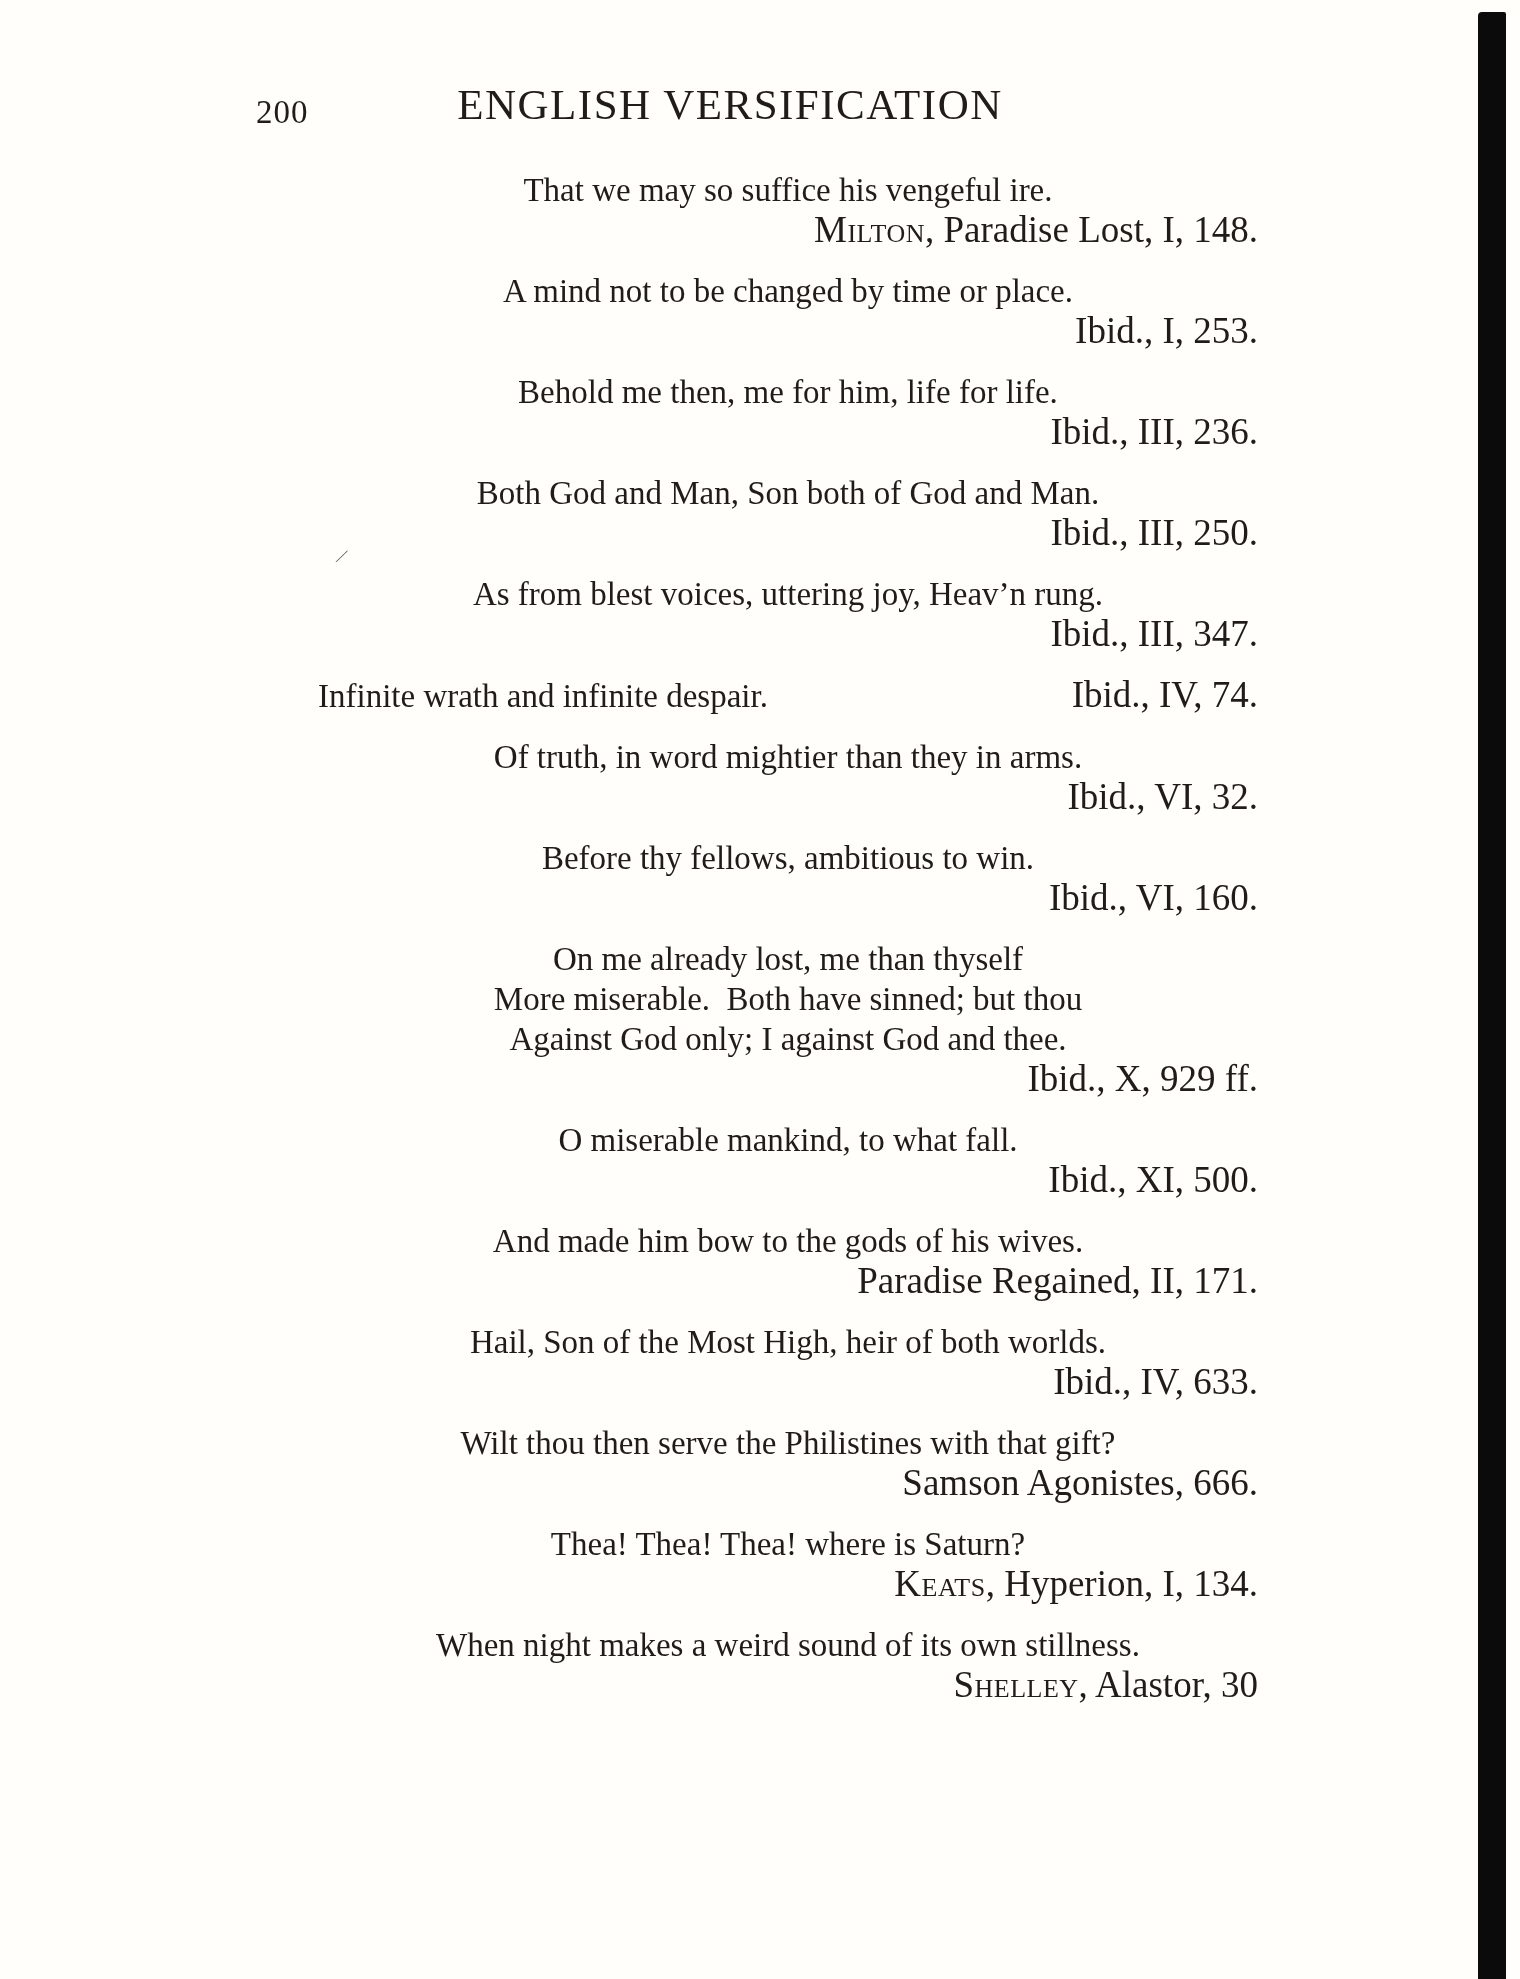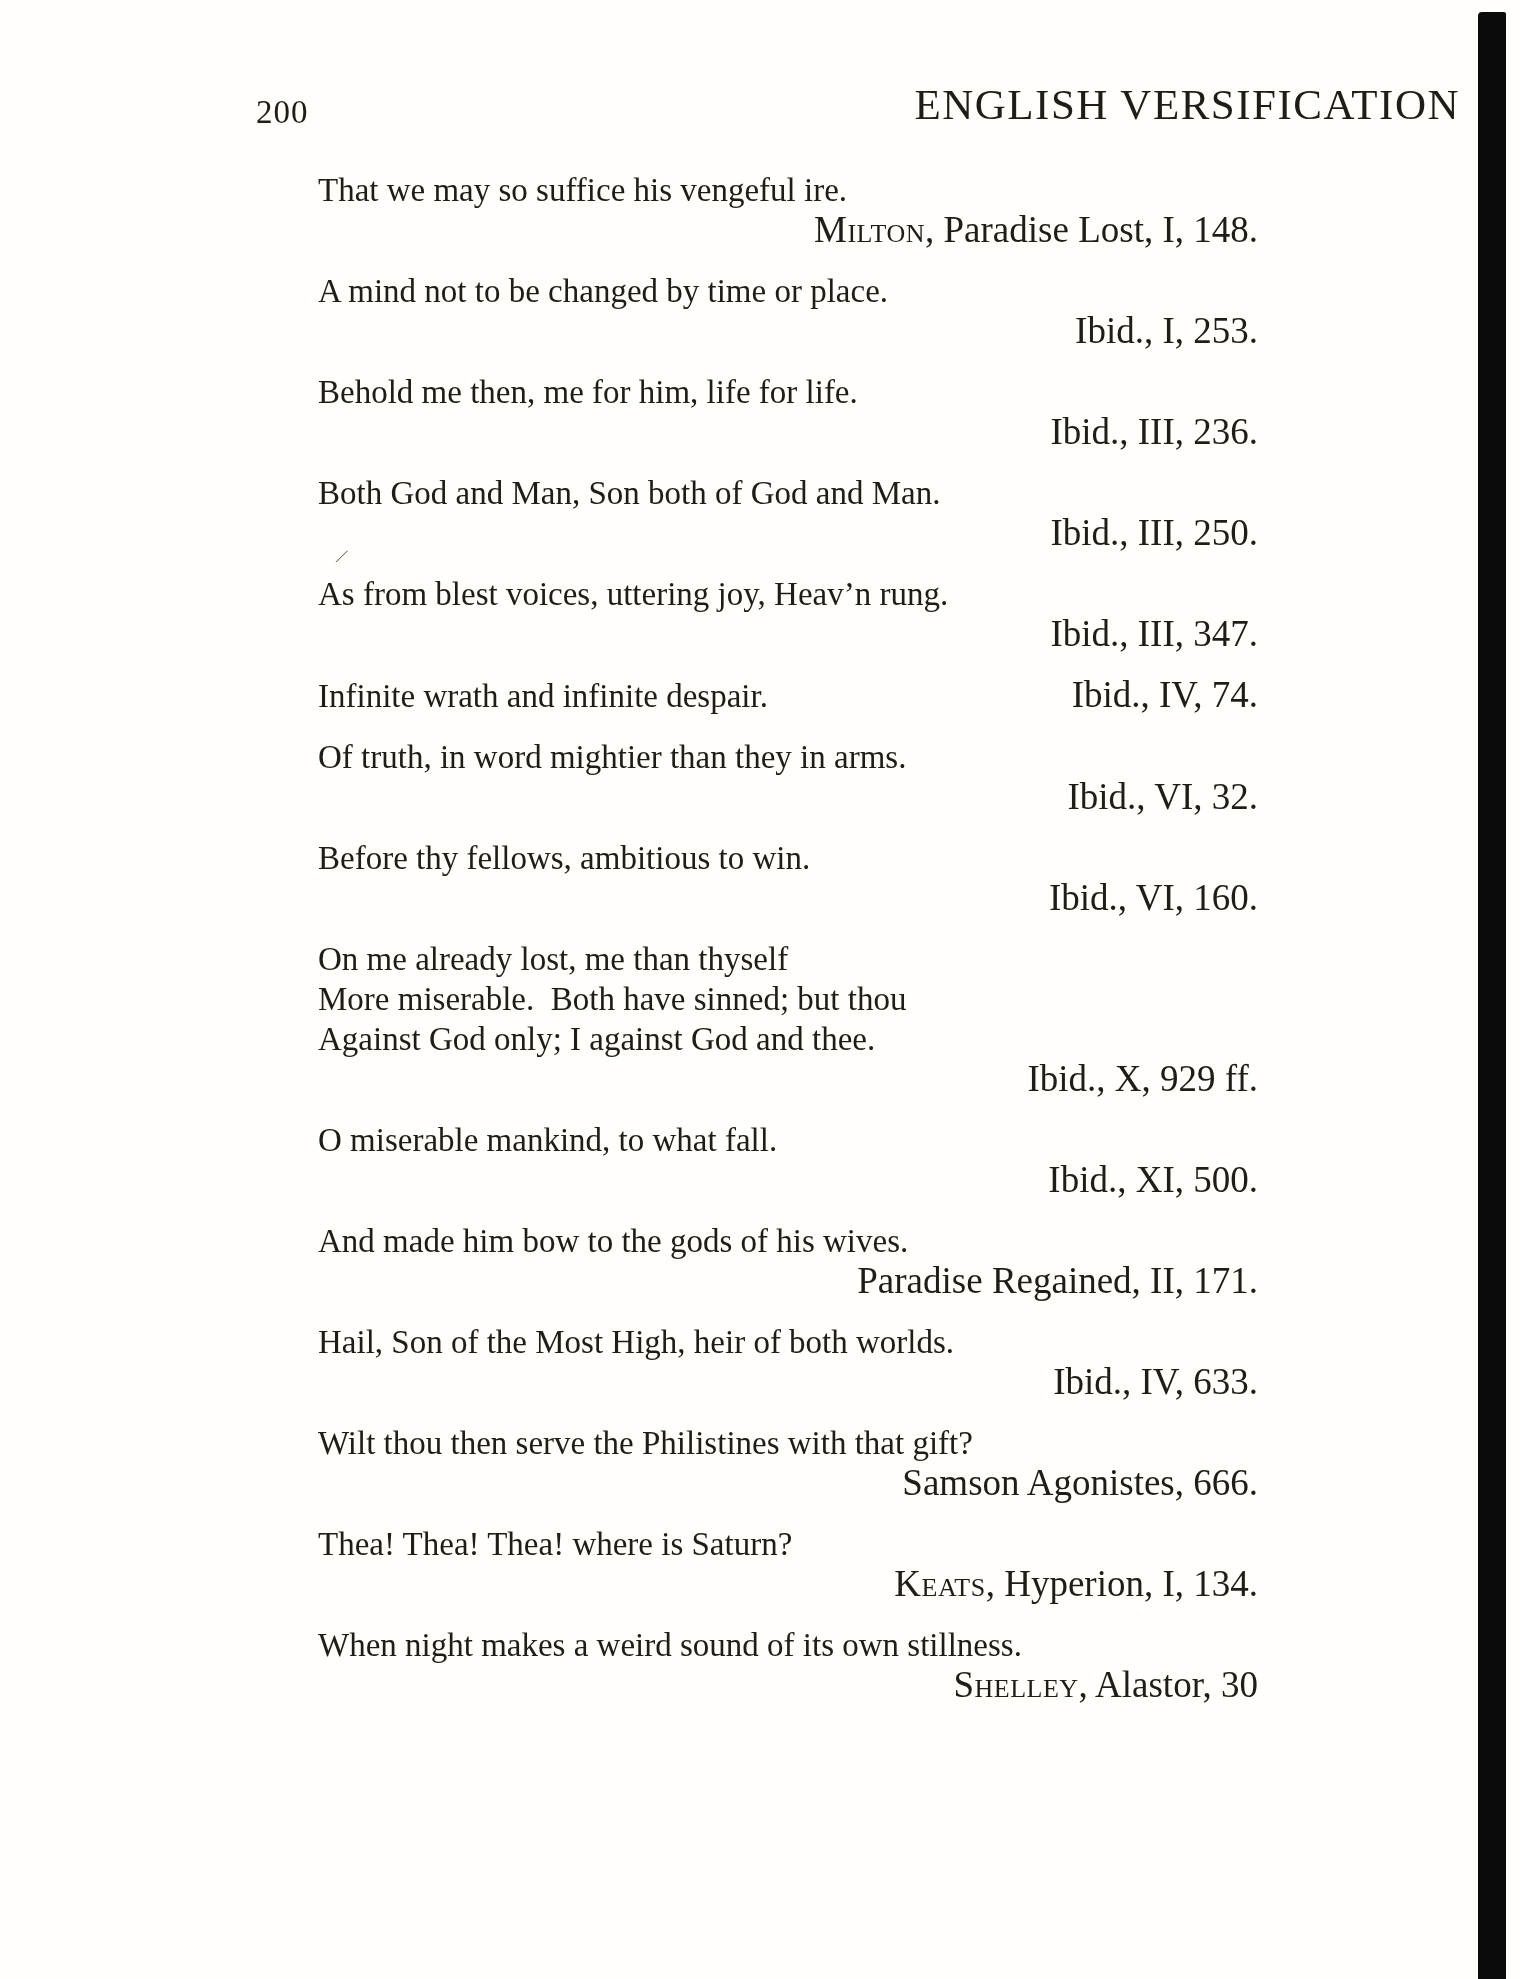--- a/index.html
+++ b/index.html
@@ -23,40 +23,41 @@
     background: #0b0b0b;
     border-radius: 4px 2px 0 0;
   }
   .header { position: relative; height: 170px; padding-left: 44px; }
   .page-number {
     position: absolute; left: 256px; top: 94px;
     font-size: 33px; letter-spacing: 1px;
   }
   .title {
     position: absolute; left: 0; right: 60px; top: 80px;
-    text-align: right;
+    text-align: center;
     font-size: 43px; font-weight: 400;
     letter-spacing: 1.5px;
     white-space: nowrap;
   }
   .content {
     position: relative;
     margin-left: 318px;
     width: 940px;
   }
   .entry { margin-bottom: 21px; }
   .entry.inline {
     display: flex;
     justify-content: space-between;
     align-items: baseline;
   }
   .quote-line {
     font-size: 33px;
     line-height: 40px;
     white-space: nowrap;
+    text-align: center;
   }
   .citation {
     font-size: 37px;
     line-height: 40px;
     text-align: right;
     white-space: nowrap;
   }
   .sc { font-variant: small-caps; letter-spacing: 0.5px; }
   .artifact-slash {
     position: absolute; left: 340px; top: 545px;

